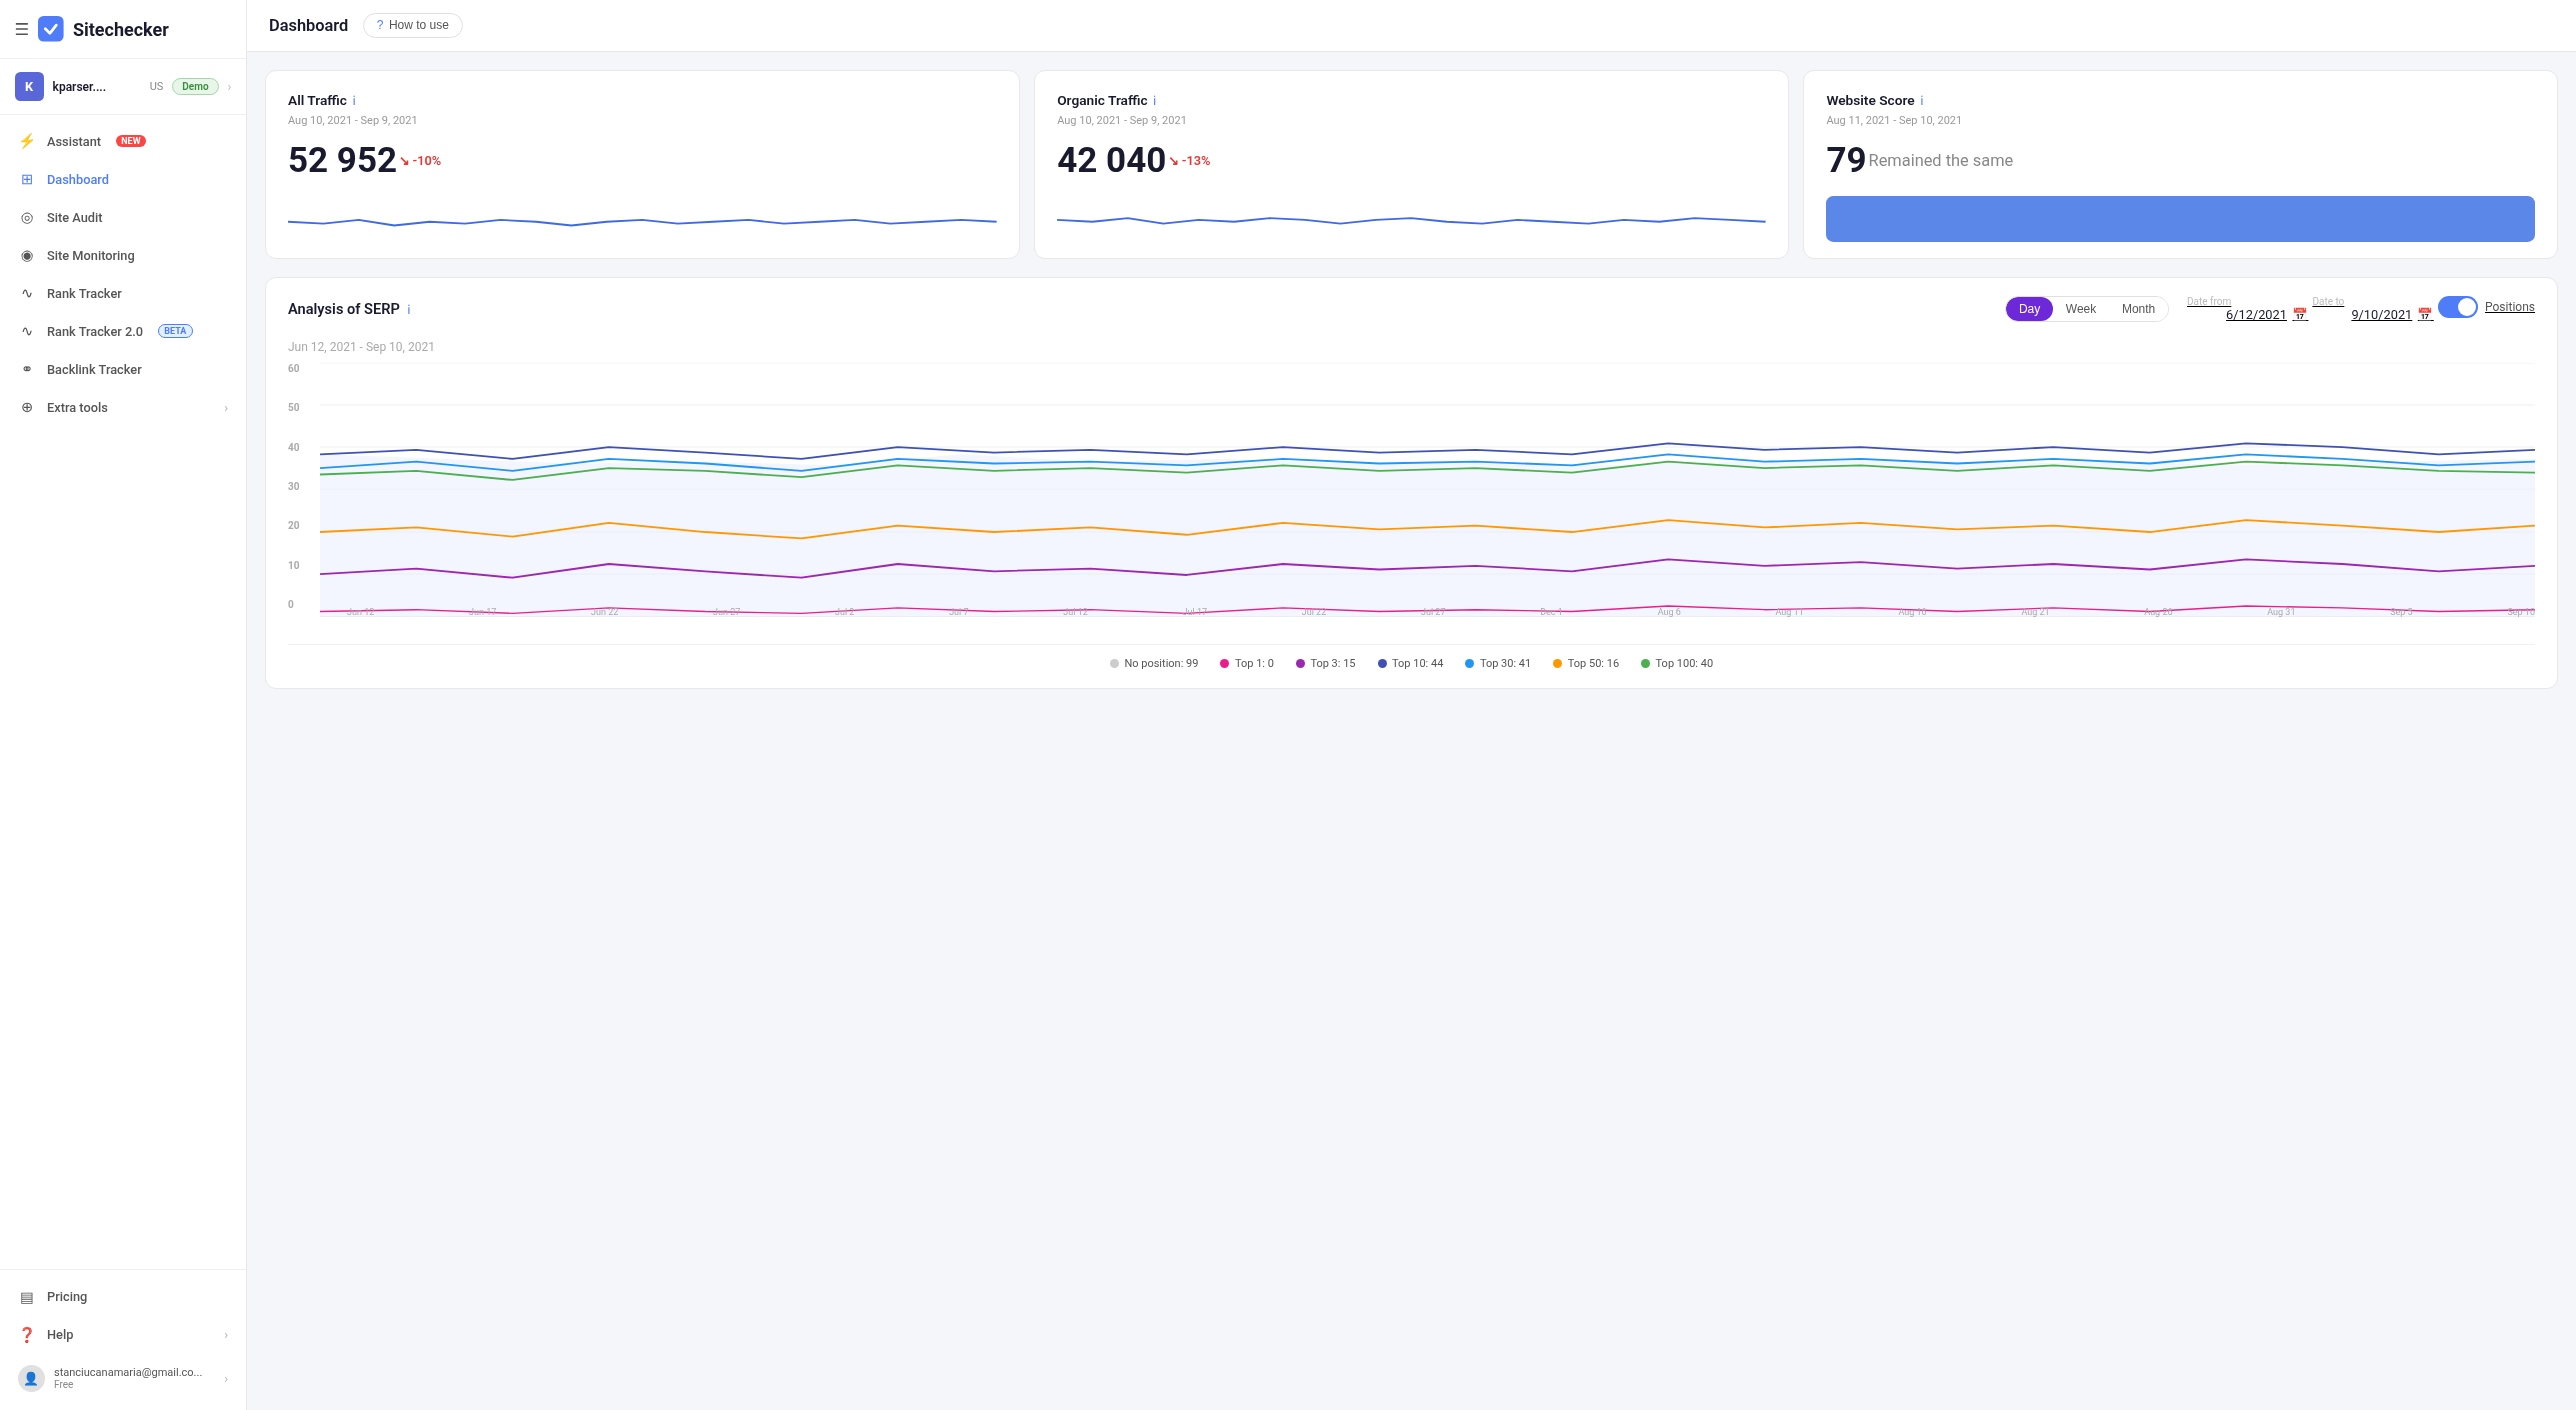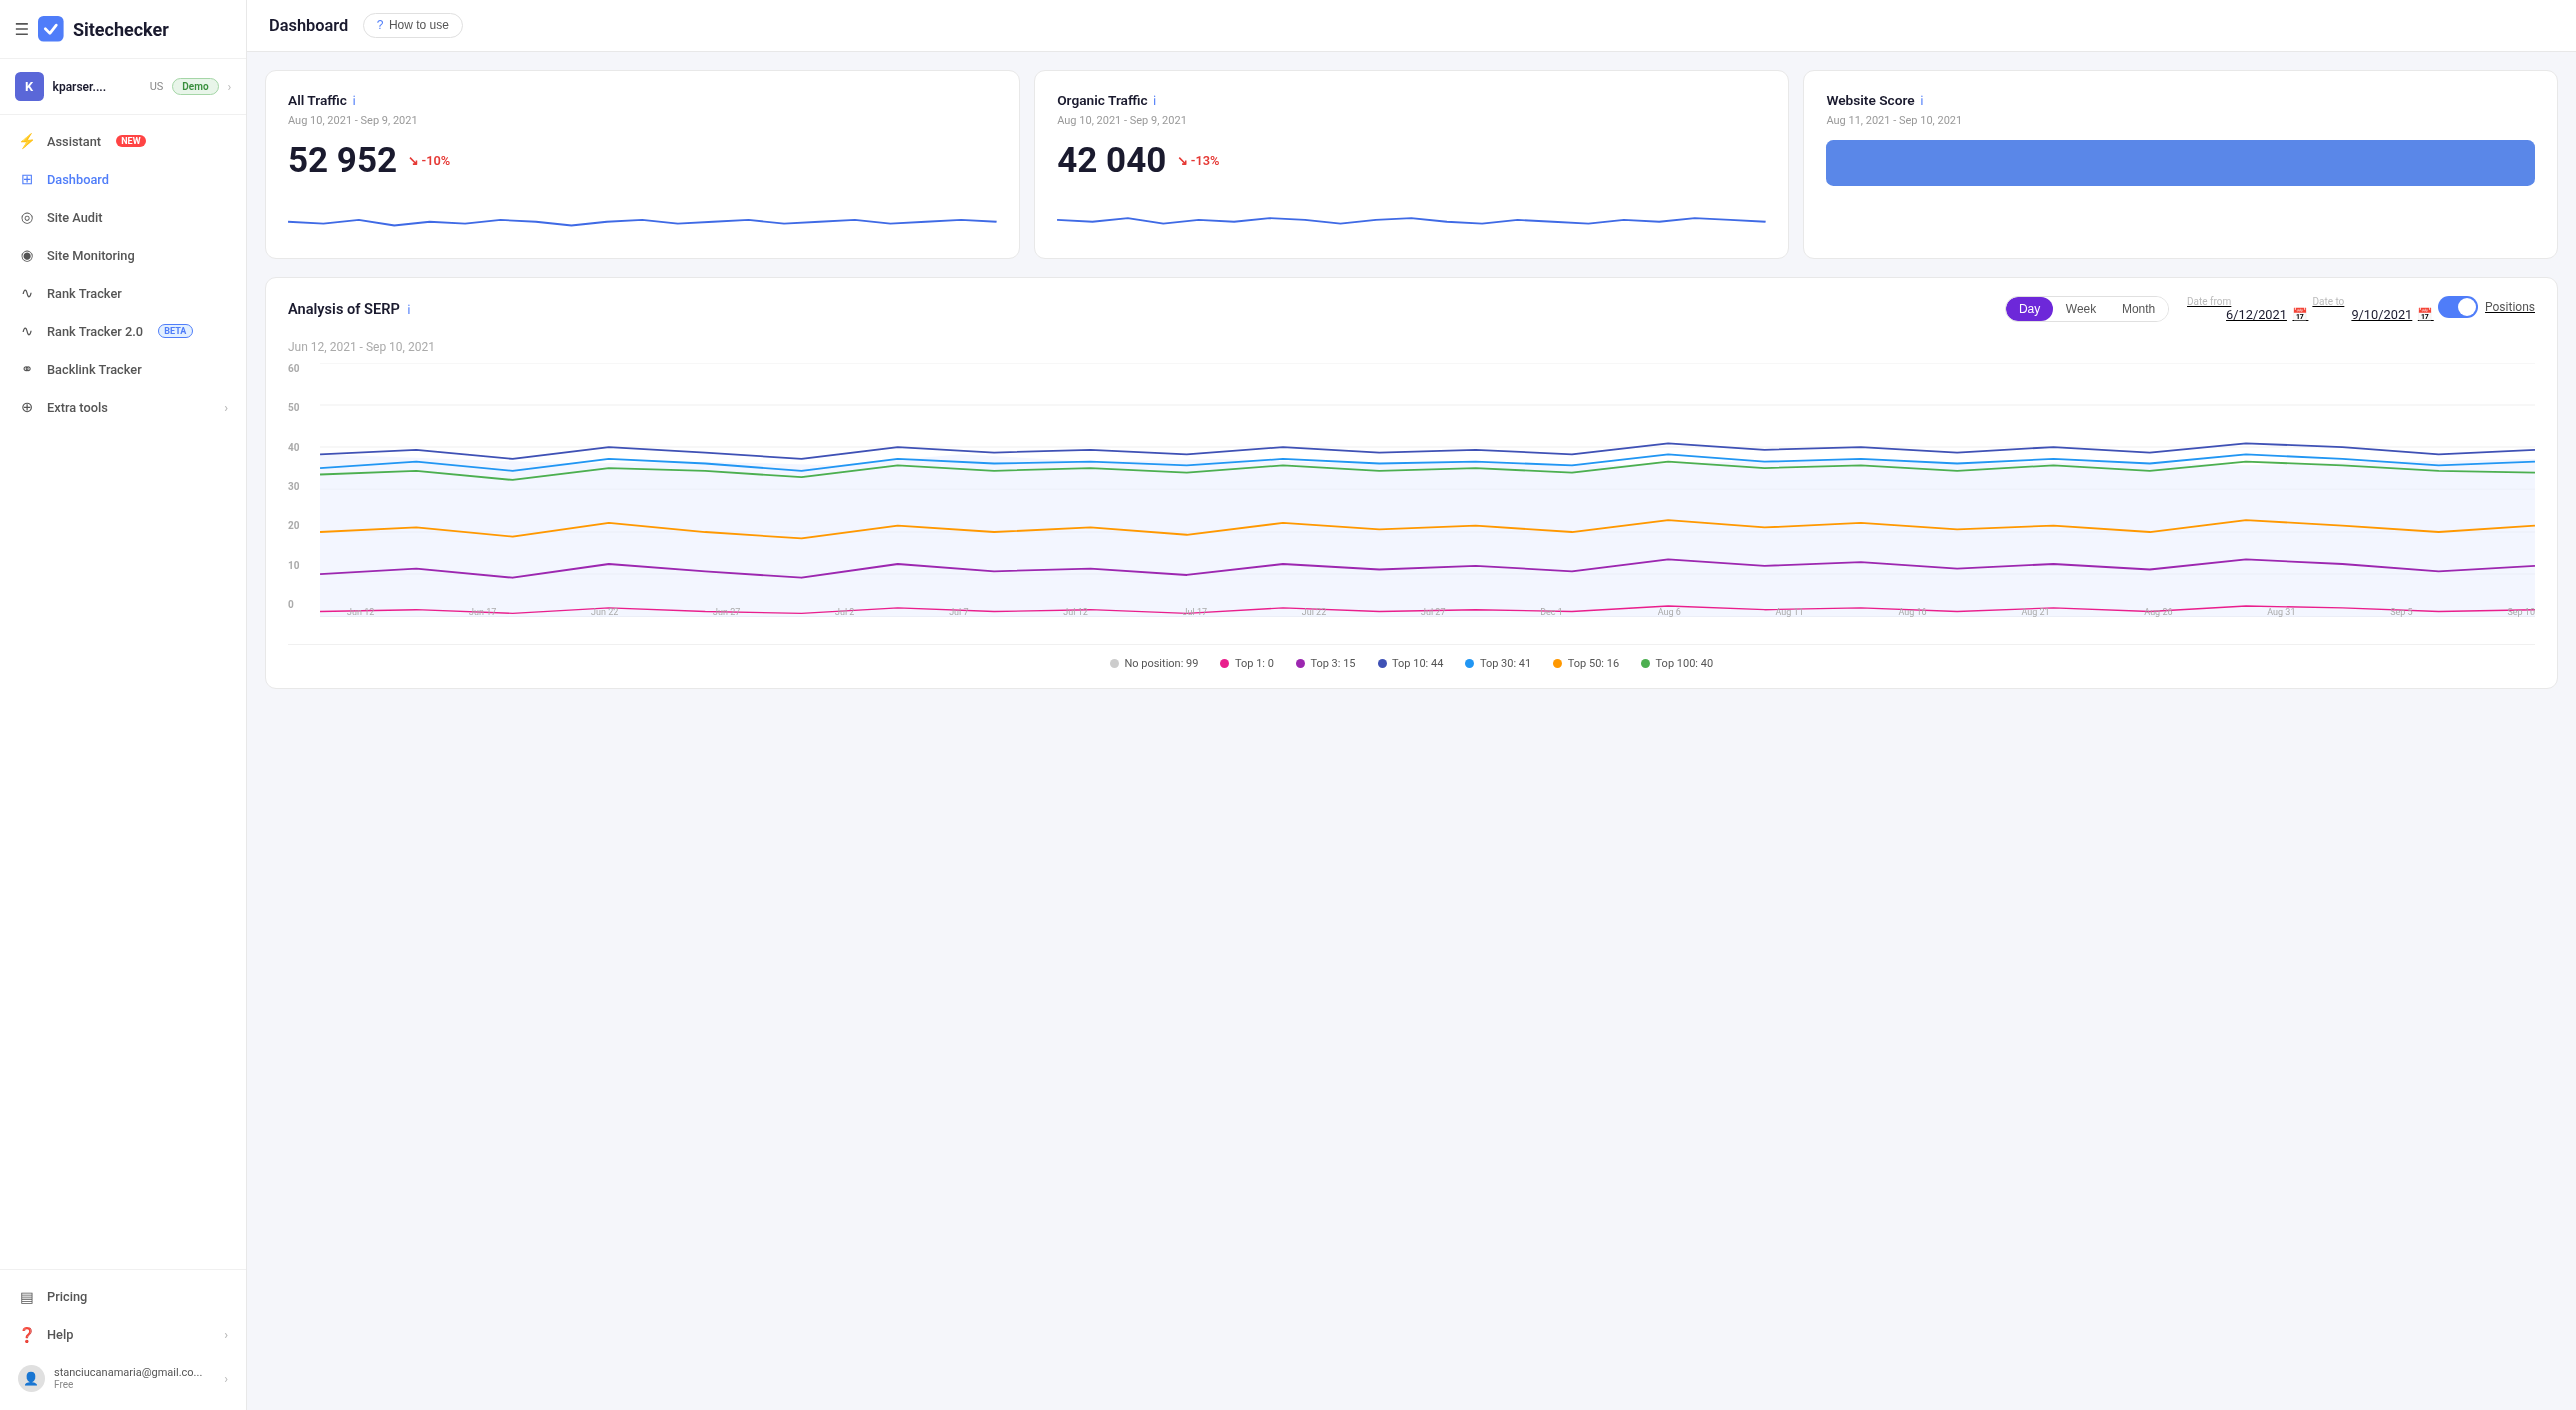--- a/index.html
+++ b/index.html
@@ -164,21 +164,21 @@
     }
     .card-title-row {
       display: flex;
       align-items: center;
       gap: 5.5px;
       margin-bottom: 5.5px;
     }
     .card-title { font-size: 13.7px; font-weight: 600; color: #1a1a2e; }
     .info-icon { color: #4f7df9; font-size: 12.8px; }
     .card-date { font-size: 11px; color: #999; margin-bottom: 12.8px; }
-    .card-value-row { display: flex; align-items: center; gap: 11px; margin-bottom: 14.6px; }
+    .card-value-row { display: flex; align-items: center; gap: 2px; margin-bottom: 14.6px; }
     .card-value { font-size: 35px; font-weight: 700; color: #1a1a2e; }
     .trend-down { color: #e53935; font-size: 12.8px; font-weight: 600; display: flex; align-items: center; gap: 2.7px; }
     .card-same { font-size: 16.4px; color: #888; font-weight: 400; }
     .mini-chart { height: 46px; position: relative; overflow: hidden; }
     .mini-chart svg { width: 100%; height: 100%; }
     .score-bar { height: 46px; background: #5a87e8; border-radius: 7.3px; margin-top: 7.3px; }
 
     
     .analysis-card {
       background: #fff;
@@ -418,20 +418,24 @@
           </svg>
         </div>
       </div>
 
       <div class="card">
         <div class="card-title-row">
           <span class="card-title">Website Score</span>
           <span class="info-icon">ℹ</span>
         </div>
         <div class="card-date">Aug 11, 2021 - Sep 10, 2021</div>
+        <div class="card-value-row">
+          <span class="card-value">79</span>
+          <span class="card-same">Remained the same</span>
+        </div>
         <div class="score-bar"></div>
       </div>
 
     </div>
 
     <div class="analysis-card">
       <div class="analysis-header">
         <div class="analysis-title-row">
           <span class="analysis-title">Analysis of SERP</span>
           <span class="info-icon">ℹ</span>

